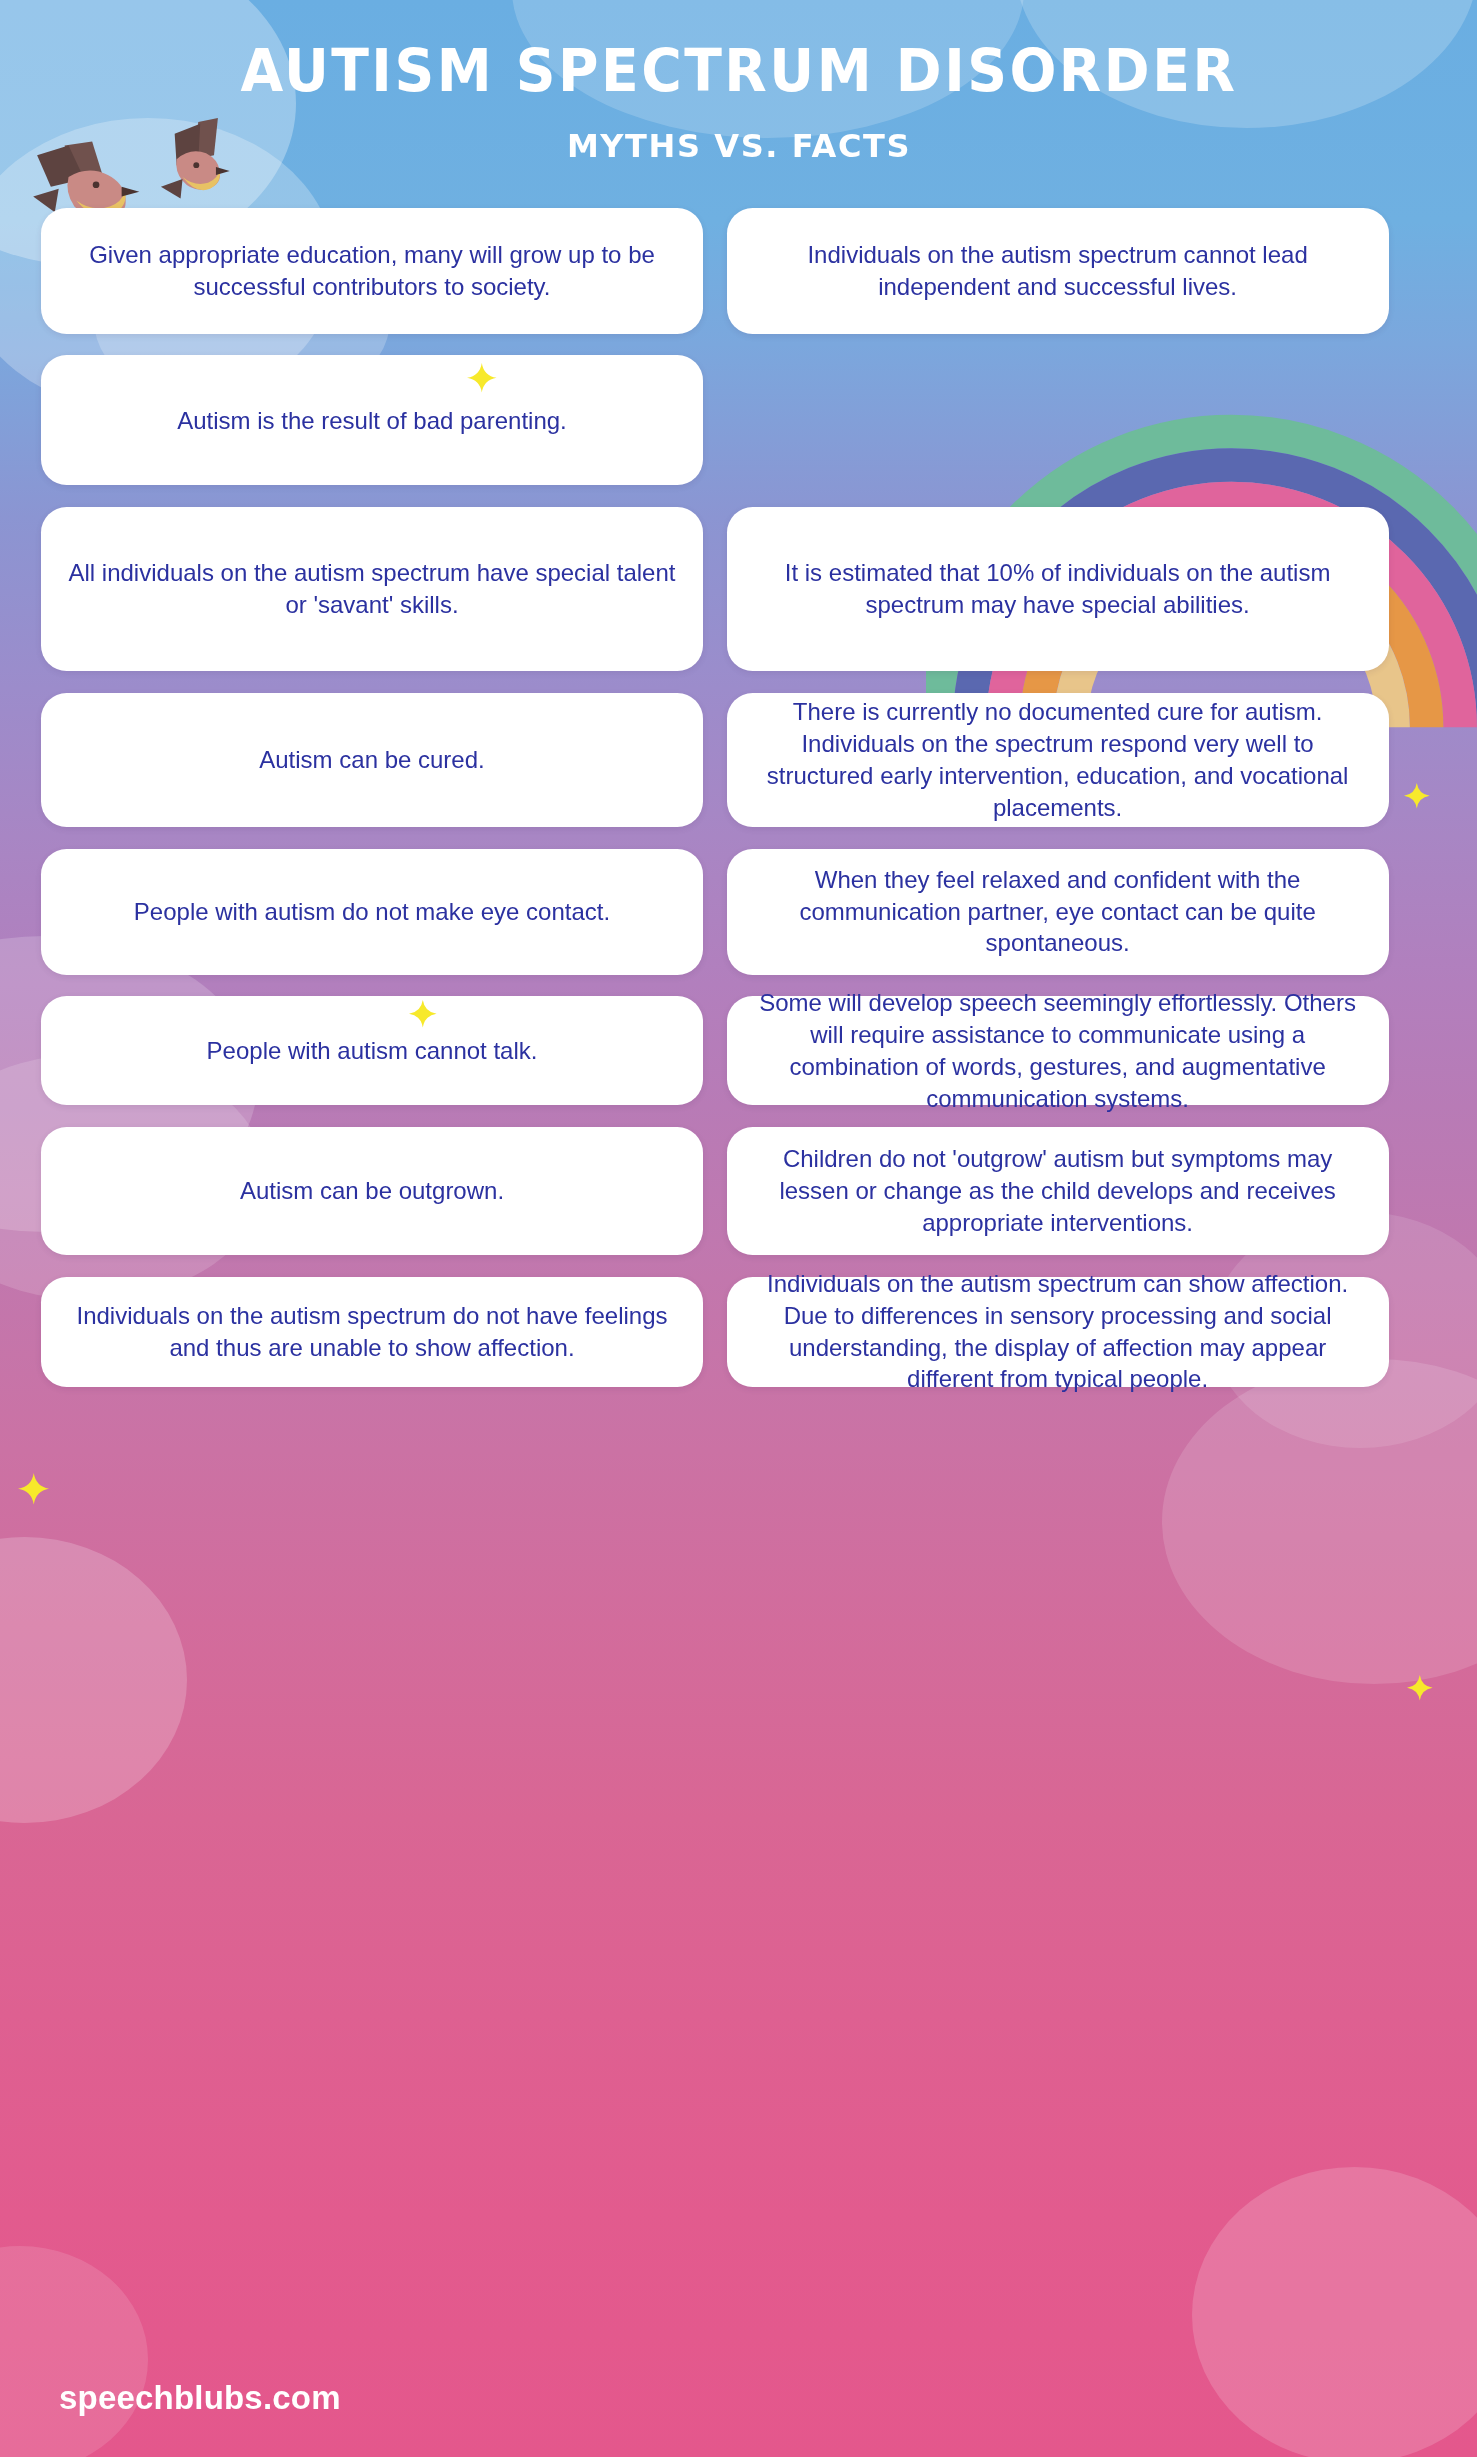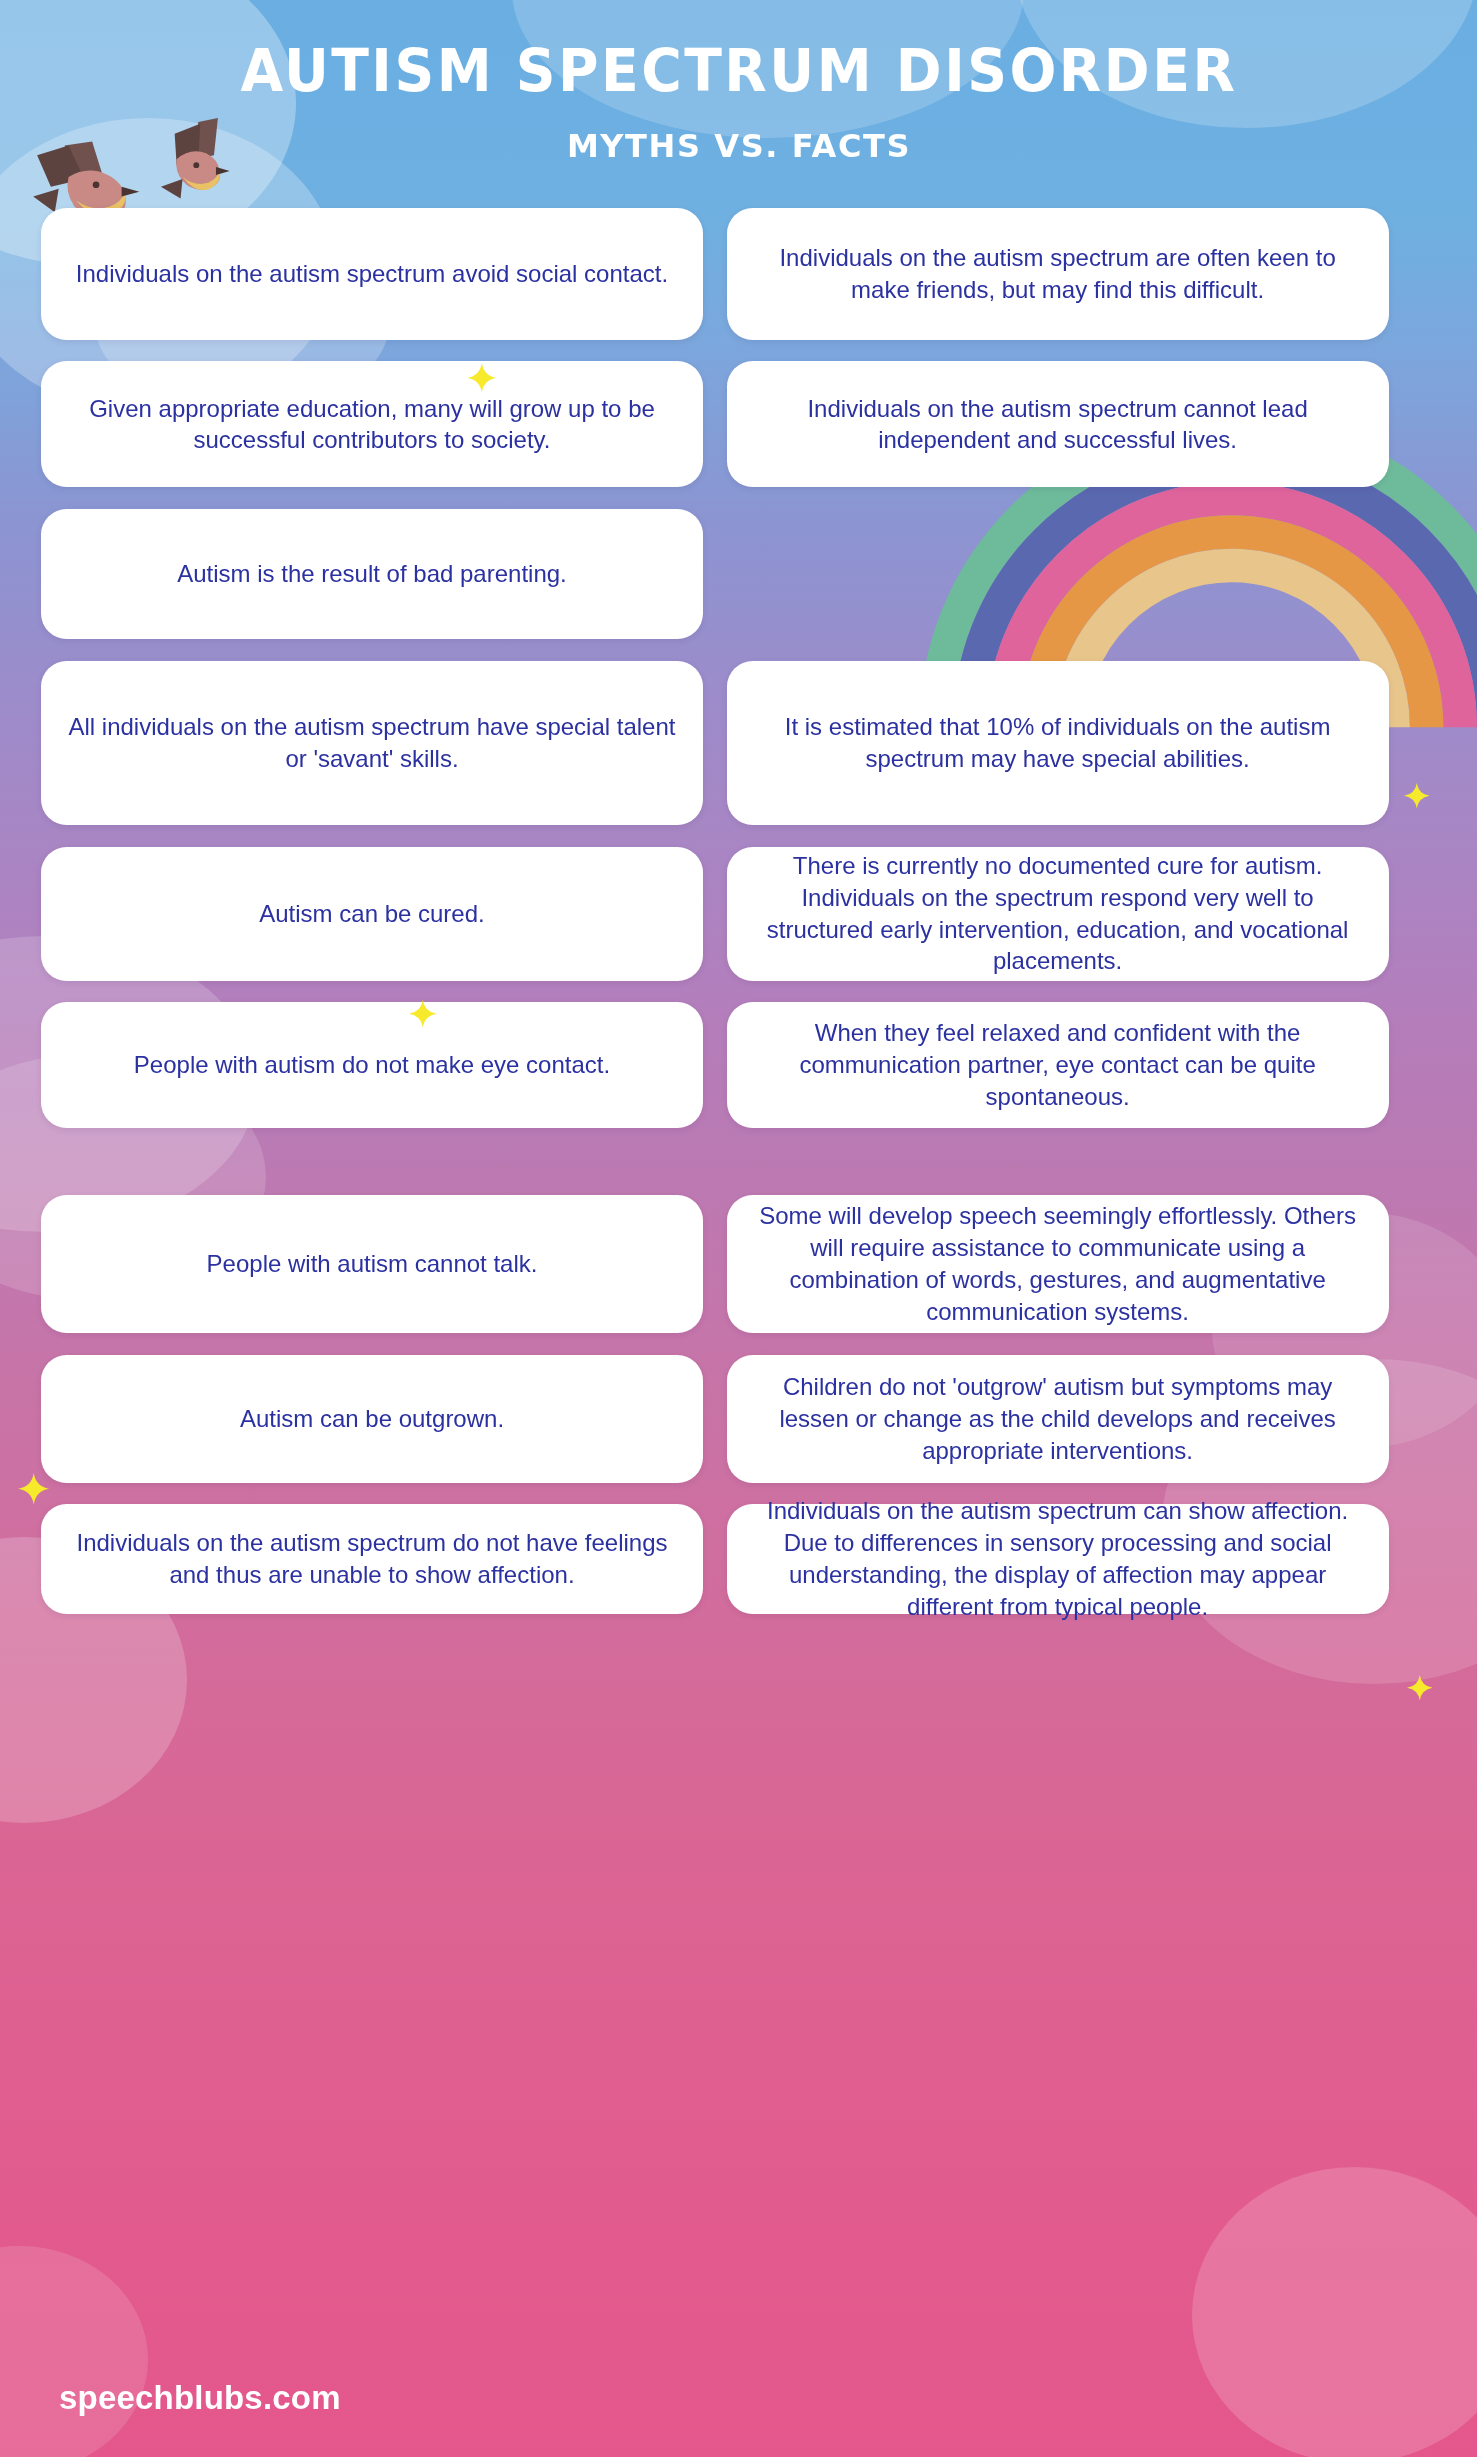--- a/index.html
+++ b/index.html
@@ -112,21 +112,21 @@
     font-family:"Liberation Sans", sans-serif;
     font-weight:400;
   }
 
   .r1 .card { height:132px; }
   .r2 .card { height:126px; }
   .r3 .card { height:130px; }
   .r4 .card { height:164px; }
   .r5 .card { height:134px; }
   .r6 .card { height:126px; }
-  .r7 .card { height:138px;margin-top:45px; }
+  .r7 .card { height:109px; }
   .r8 .card { height:128px; }
   .r9 .card { height:110px; }
 
   
   .sparkle { position:absolute; z-index:5; pointer-events:none; }
 
   
   .footer {
     position:absolute; left:59px; bottom:41px; z-index:6;
   }
@@ -205,28 +205,20 @@
     </svg>
   <svg class="sparkle" style="left:17.7px; top:1473px; width:31.5px; height:31.5px;" viewBox="0 0 30 30">
       <path d="M15 0 Q17 13 30 15 Q17 17 15 30 Q13 17 0 15 Q13 13 15 0 Z" fill="#f7e92b"></path>
     </svg>
   <svg class="sparkle" style="left:1407px; top:1675px; width:25.6px; height:25.6px;" viewBox="0 0 30 30">
       <path d="M15 0 Q17 13 30 15 Q17 17 15 30 Q13 17 0 15 Q13 13 15 0 Z" fill="#f7e92b"></path>
     </svg>
 
   <div class="grid">
 
-    <div class="row r1">
-      <div class="card myth">
-        <p>Individuals on the autism spectrum avoid social contact.</p>
-      </div>
-      <div class="card fact">
-        <p>Individuals on the autism spectrum are often keen to make friends, but may find this difficult.</p>
-      </div>
-    </div>
 
     <div class="row r2">
       <div class="card fact">
         <p>Given appropriate education, many will grow up to be successful contributors to society.</p>
       </div>
       <div class="card myth">
         <p>Individuals on the autism spectrum cannot lead independent and successful lives.</p>
       </div>
     </div>
 

